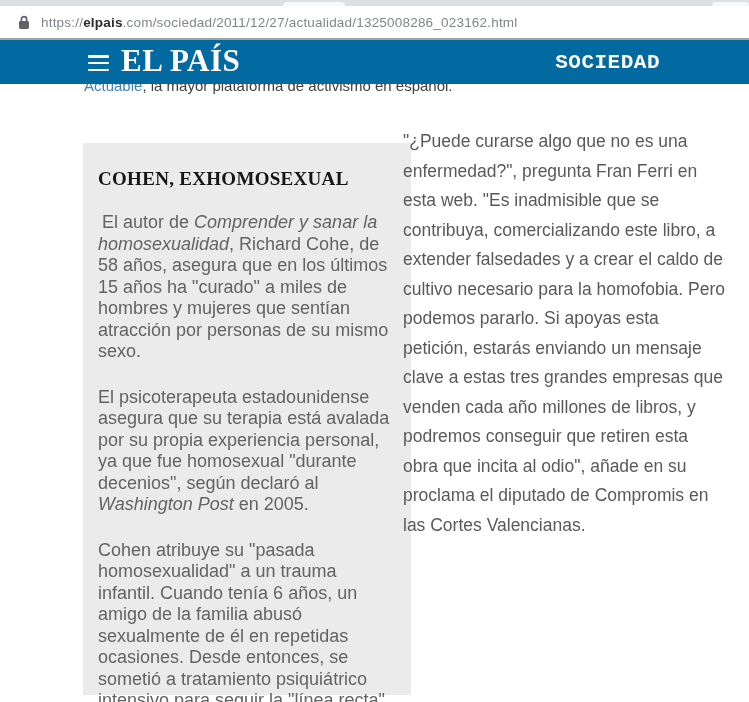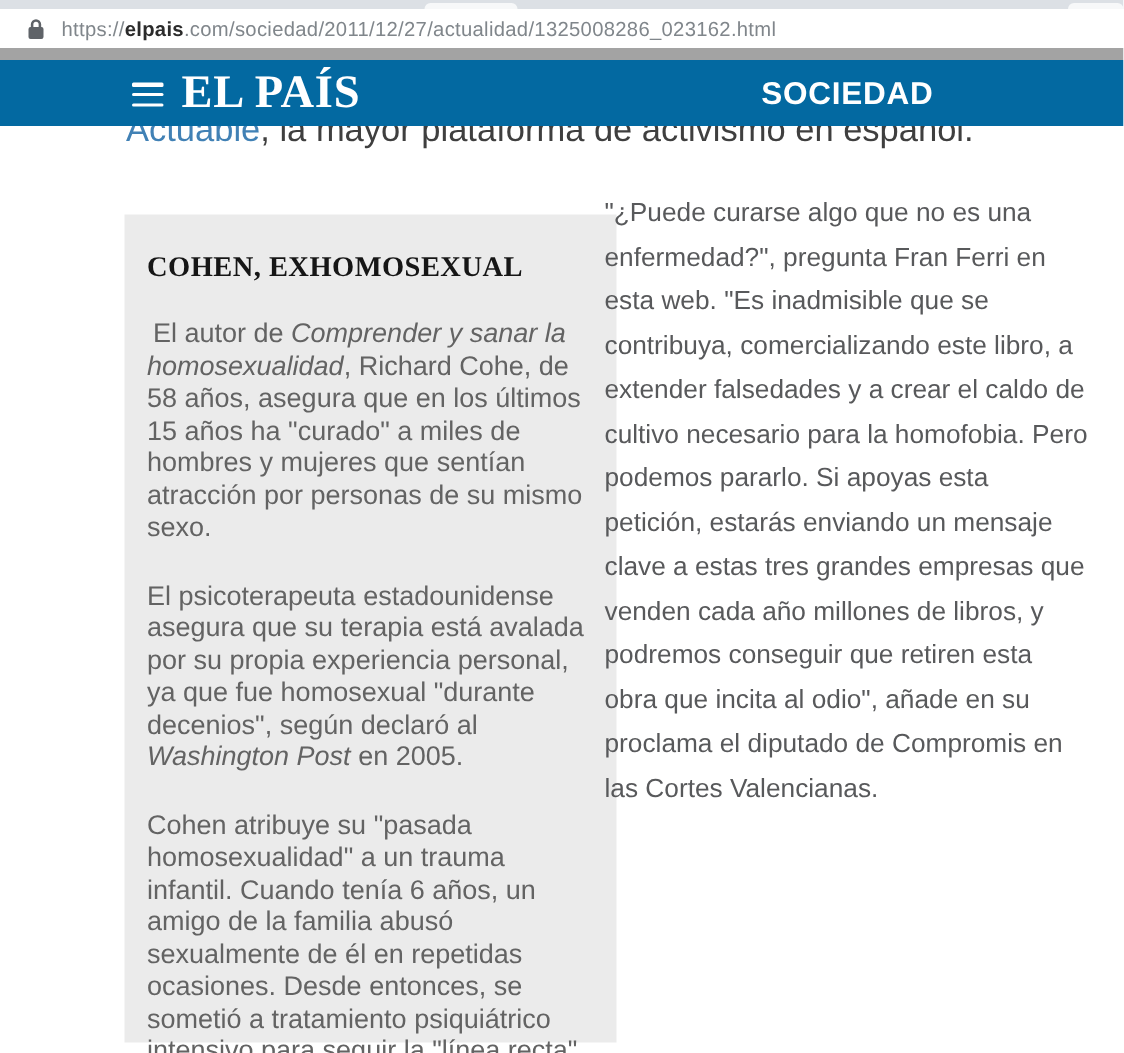--- a/index.html
+++ b/index.html
@@ -23,21 +23,21 @@
     background: #f7f8f9;
     border-radius: 8px 8px 0 0;
   }
   .tab-hint.t1 { left: 283px; width: 62px; }
   .tab-hint.t2 { left: 712px; width: 37px; }
 
   .url-bar {
     position: absolute; top: 6px; left: 0;
     width: 749px; height: 34px;
     background: #ffffff;
-    border-bottom: 8px solid #a3a3a3;
+    border-bottom: 2px solid #a3a3a3;
     display: flex; align-items: center; text-align: right;
   }
   .lock-wrap { margin-left: 18px; display: flex; align-items: center; }
   .url-text {
     margin-left: 11px;
     font-size: 13.5px;
     letter-spacing: 0.2px;
     color: #80868b;
     white-space: nowrap;
   }
@@ -64,33 +64,33 @@
     position: absolute; left: 121px; top: 3px;
     font-family: "Liberation Serif", serif;
     font-weight: bold;
     font-size: 31px;
     color: #ffffff;
     letter-spacing: 0.5px;
     white-space: nowrap;
   }
   .section-title {
     position: absolute; left: 470px; top: 11px; width: 190px;
-    text-align: center;
-    font-family: Liberation Sans, sans-serif;
+    text-align: right;
+    font-family: Liberation Mono, monospace;
     font-weight: bold;
     font-size: 21px;
     color: #ffffff;
     letter-spacing: 0.5px;
   }
 
   
   .scroll-line {
     position: absolute; top: 77px; left: 84px;
     z-index: 1;
-    font-size: 23px; line-height: 18px;
+    font-size: 15px; line-height: 18px;
     color: #3f3f3f;
     white-space: nowrap;
   }
   .scroll-line .link { color: #4181b5; }
 
   
   .note-box {
     position: absolute; left: 83px; top: 143px;
     width: 328px; height: 552px;
     background: #ebebeb;

